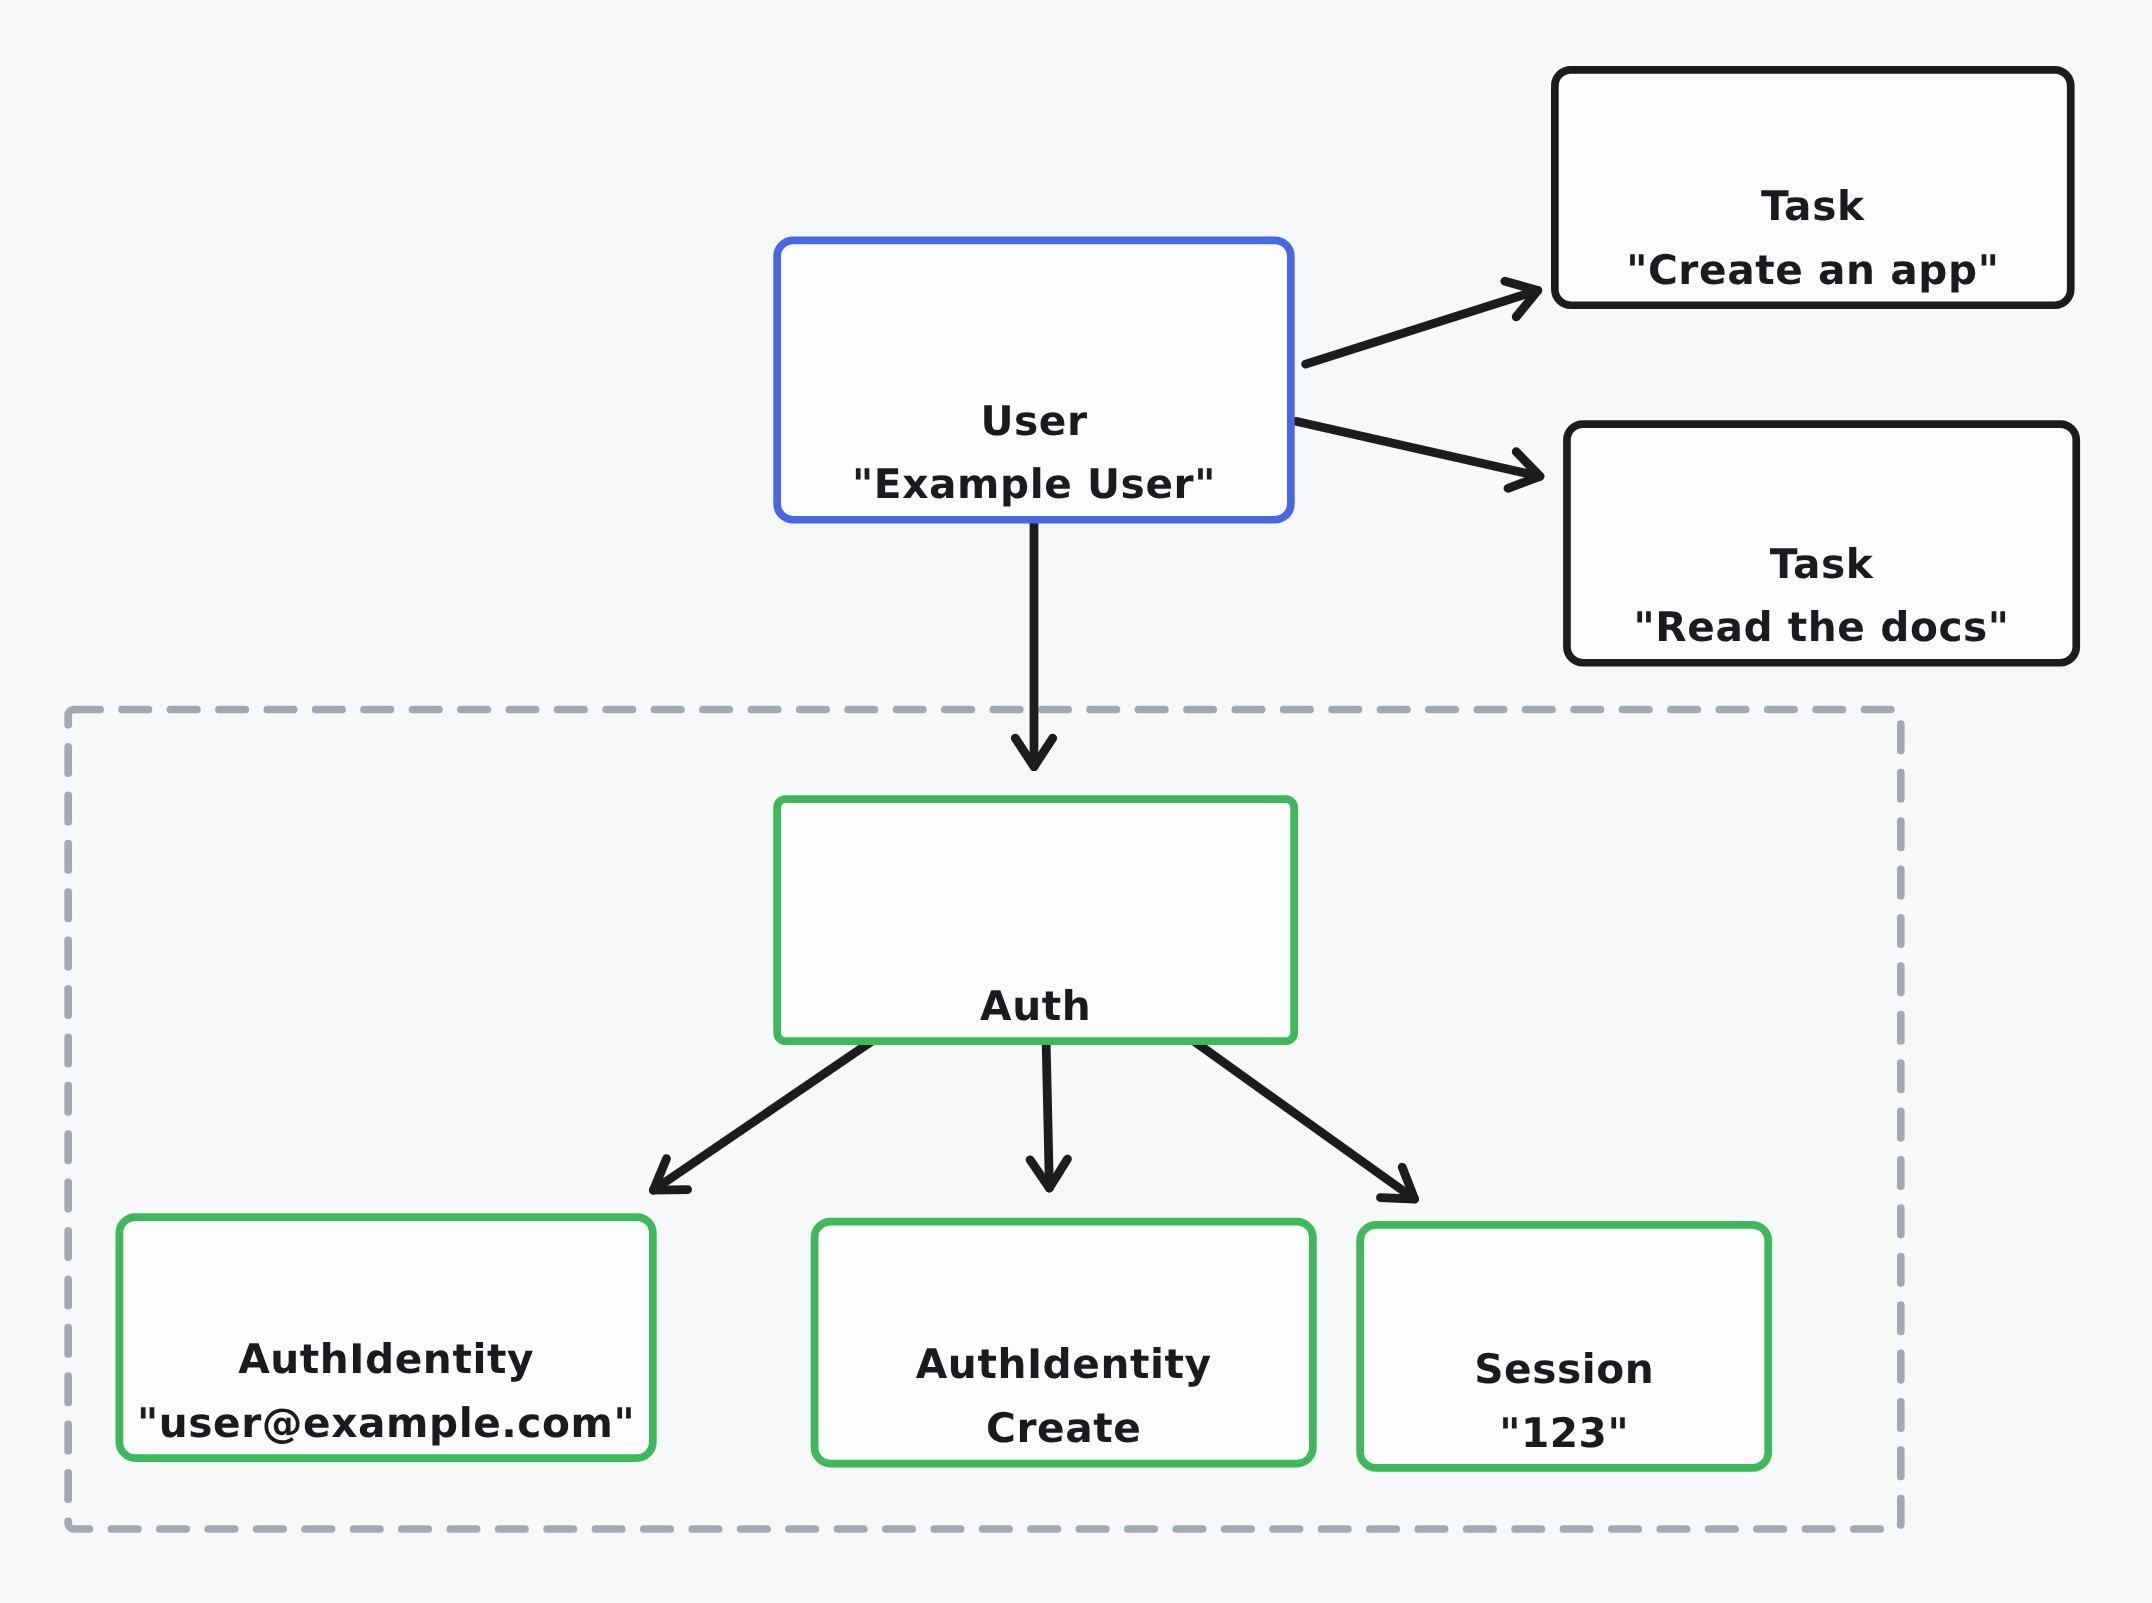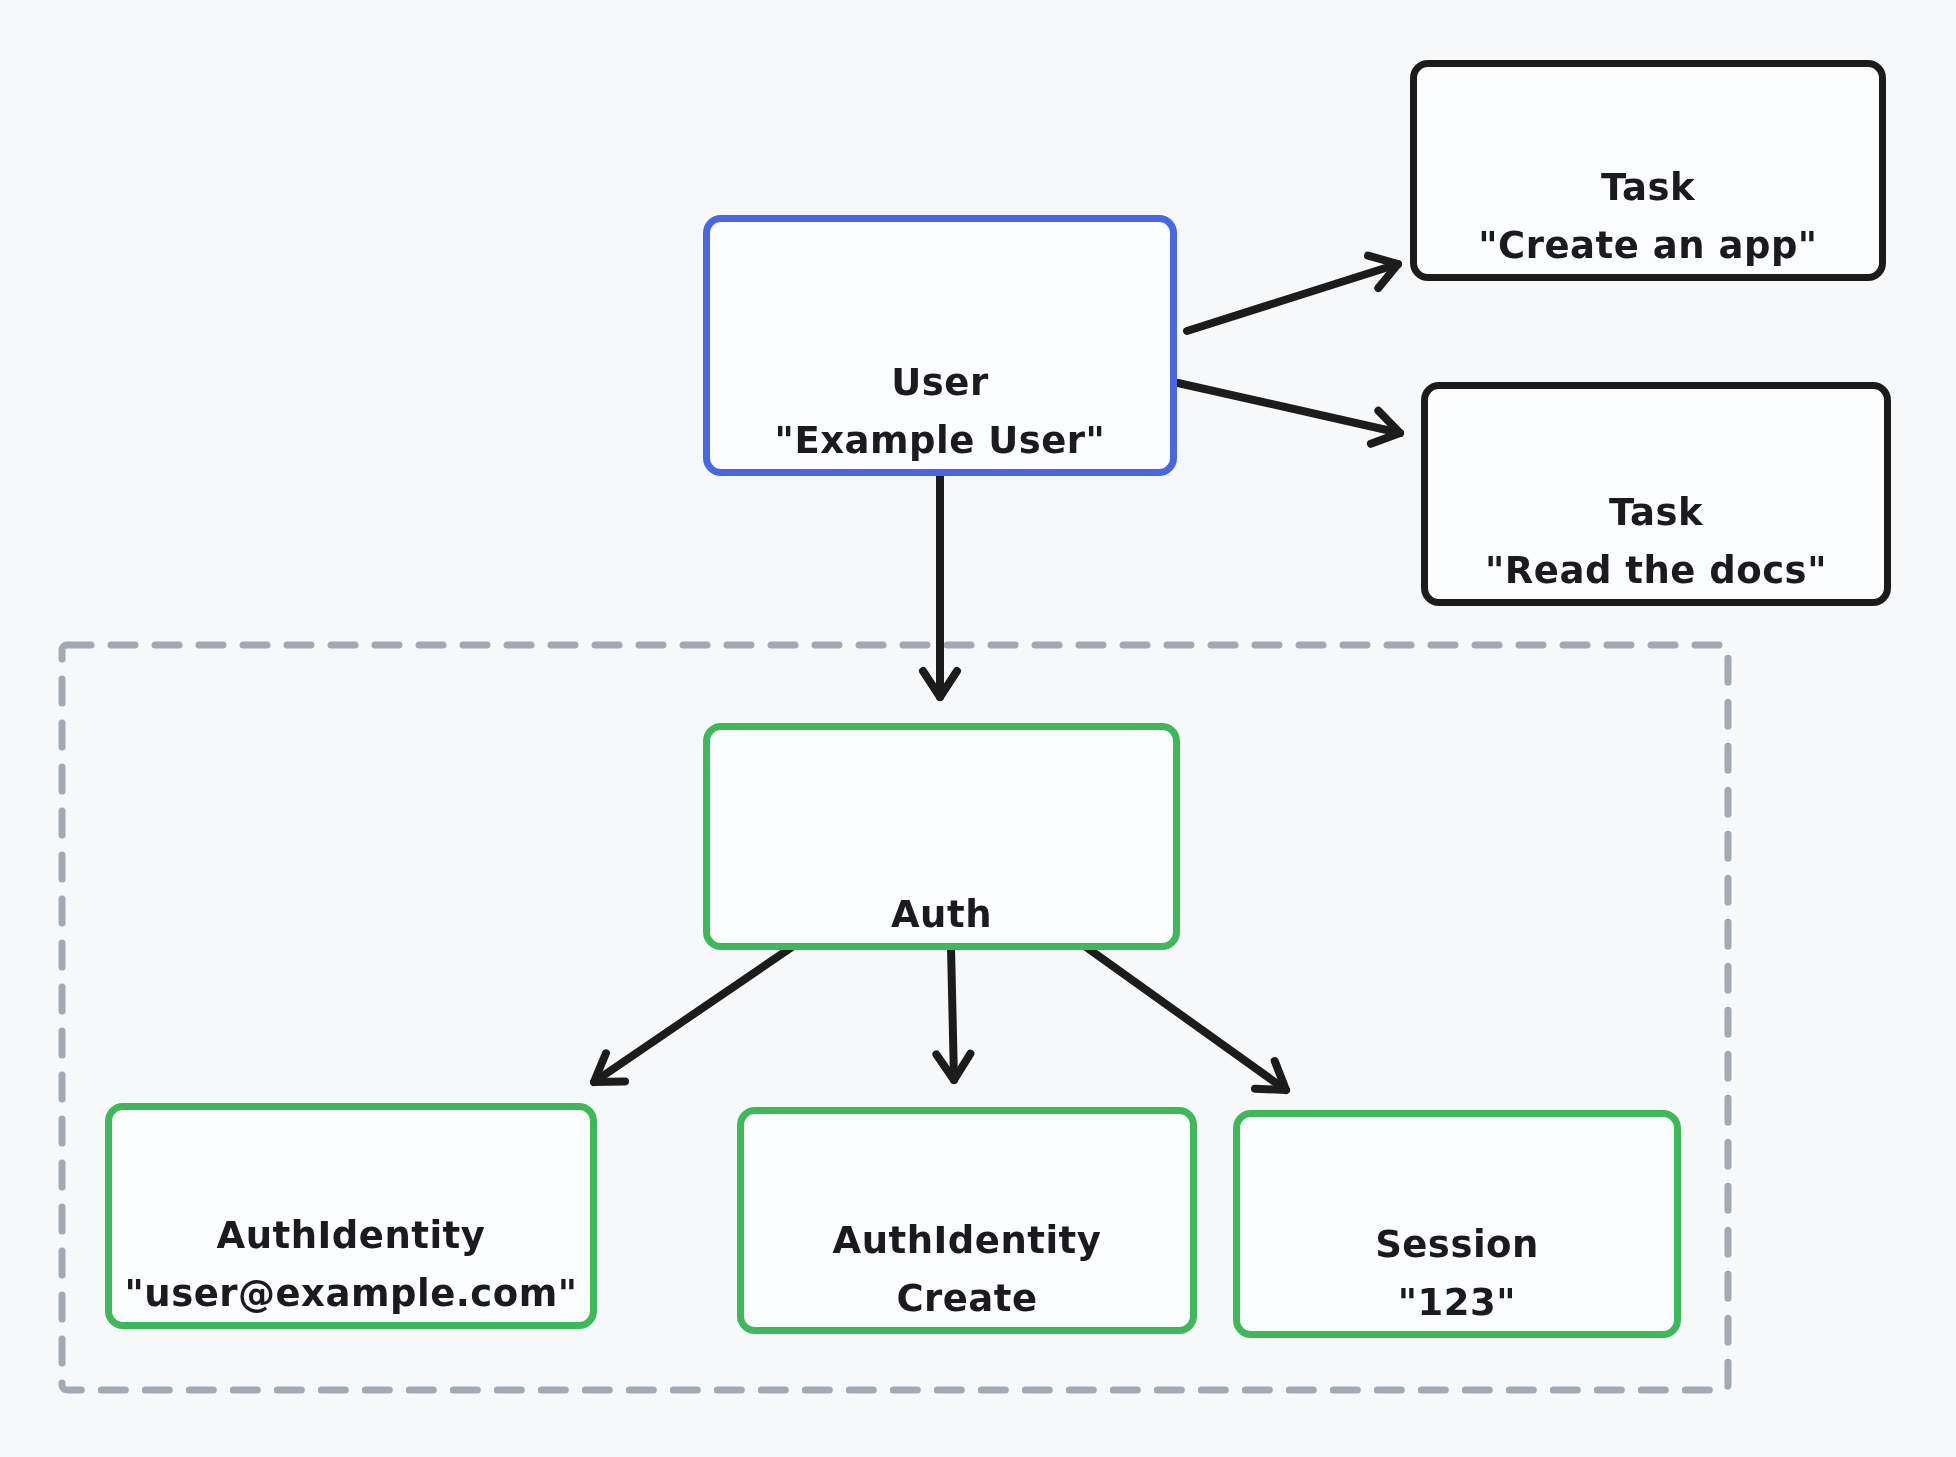--- a/index.html
+++ b/index.html
@@ -39,21 +39,21 @@
     line-height: 1.55;
     letter-spacing: 0.5px;
   }
   .node span { display: block; white-space: nowrap; }
   .node-user   { left: 703px;  top: 215px;  width: 474px; height: 261px; }
   .node-task1  { left: 1410px; top: 60px;   width: 476px; height: 221px; }
   .node-task2  { left: 1421px; top: 382px;  width: 470px; height: 224px; }
   .node-auth   { left: 703px;  top: 723px;  width: 477px; height: 227px; }
   .node-email  { left: 105px;  top: 1103px; width: 492px; height: 226px; }
   .node-google { left: 737px;  top: 1107px; width: 460px; height: 227px; }
-  .node-session{ left: 1233px; top: 1110px; width: 448px; height: 228px; }
+  .node-session{ left: 1233px; top: 1110px; width: 378px; height: 228px; }
 </style>
 </head>
 <body>
 
 <div class="stage">
 
   <svg class="wires" viewBox="0 0 1956 1457" xmlns="http://www.w3.org/2000/svg">
     <defs>
       <marker id="ah" markerUnits="userSpaceOnUse" markerWidth="72" markerHeight="72" refX="0" refY="0" orient="auto" viewBox="-36 -36 72 72">
         <path d="M -26 -17 L 0 0 L -26 17" fill="none" stroke-width="8" stroke-linecap="round" stroke-linejoin="round" stroke="#1c1c1c"></path>
@@ -78,21 +78,21 @@
   <div class="node node-task1" style="border-color: rgb(28, 28, 28);">
     <span>Task</span>
     <span>"Create an app"</span>
   </div>
 
   <div class="node node-task2" style="border-color: rgb(28, 28, 28);">
     <span>Task</span>
     <span>"Read the docs"</span>
   </div>
 
-  <div class="node node-auth" style="border-color: rgb(62, 185, 90);">
+  <div class="node node-auth" style="border-color: rgb(62, 185, 90); border-radius: 11px;">
     <span>Auth</span>
   </div>
 
   <div class="node node-email" style="border-color: rgb(62, 185, 90);">
     <span>AuthIdentity</span>
     <span>"user@example.com"</span>
   </div>
 
   <div class="node node-google" style="border-color: rgb(62, 185, 90);">
     <span>AuthIdentity</span>

